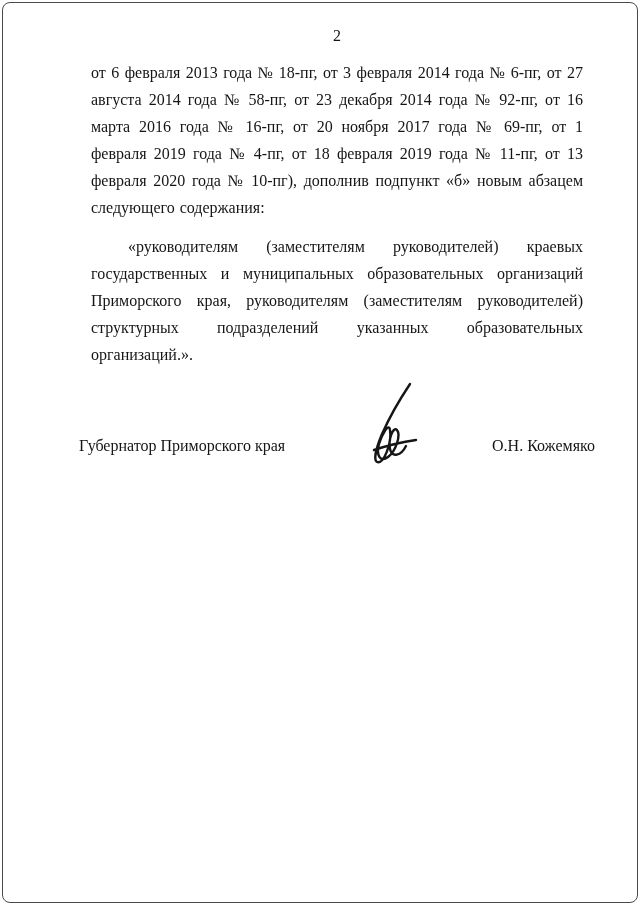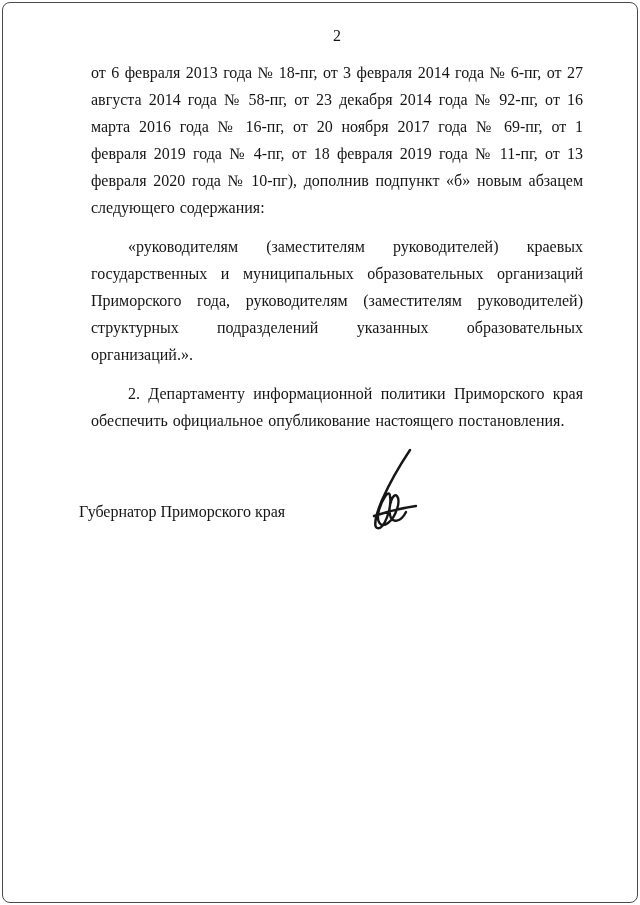--- a/index.html
+++ b/index.html
@@ -59,35 +59,35 @@
 </style>
 </head>
 <body>
 
 <div class="scan-page">
 
   <div class="page-number">2</div>
 
   <div class="body-text">
     <p>от 6 февраля 2013 года № 18-пг, от 3 февраля 2014 года № 6-пг, от 27 августа 2014 года № 58-пг, от 23 декабря 2014 года № 92-пг, от 16 марта 2016 года № 16-пг, от 20 ноября 2017 года № 69-пг, от 1 февраля 2019 года № 4-пг, от 18 февраля 2019 года № 11-пг, от 13 февраля 2020 года № 10-пг), дополнив подпункт «б» новым абзацем следующего содержания:</p>
-    <p class="indent">«руководителям (заместителям руководителей) краевых государственных и муниципальных образовательных организаций Приморского года, руководителям (заместителям руководителей) структурных подразделений указанных образовательных организаций.».</p>
-    <p class="indent">2. Департаменту информационной политики Приморского края обеспечить официальное опубликование настоящего постановления.</p>
+    <p class="indent">«руководителям (заместителям руководителей) краевых государственных и муниципальных образовательных организаций Приморского края, руководителям (заместителям руководителей) структурных подразделений указанных образовательных организаций.».</p>
   </div>
 
   <div class="signature-row">
     <span>Губернатор Приморского края</span>
 
     <svg class="signature-scribble" viewBox="0 0 95 95" xmlns="http://www.w3.org/2000/svg">
       <path d="M66 4
                C58 16 46 36 38 54
                C33 66 29 80 33 82
                C40 85 48 62 46 50
                C45 42 38 54 35 64
                C32 75 36 83 44 77
                C52 71 57 55 53 50
                C49 46 44 60 46 69
                C48 78 57 76 62 66
                M30 70 C42 66 58 62 72 60" fill="none" stroke="#161616" stroke-width="2.4" stroke-linecap="round" stroke-linejoin="round"></path>
     </svg>
 
+    <span>О.Н. Кожемяко</span>
   </div>
 
 </div>
 
 </body></html>

